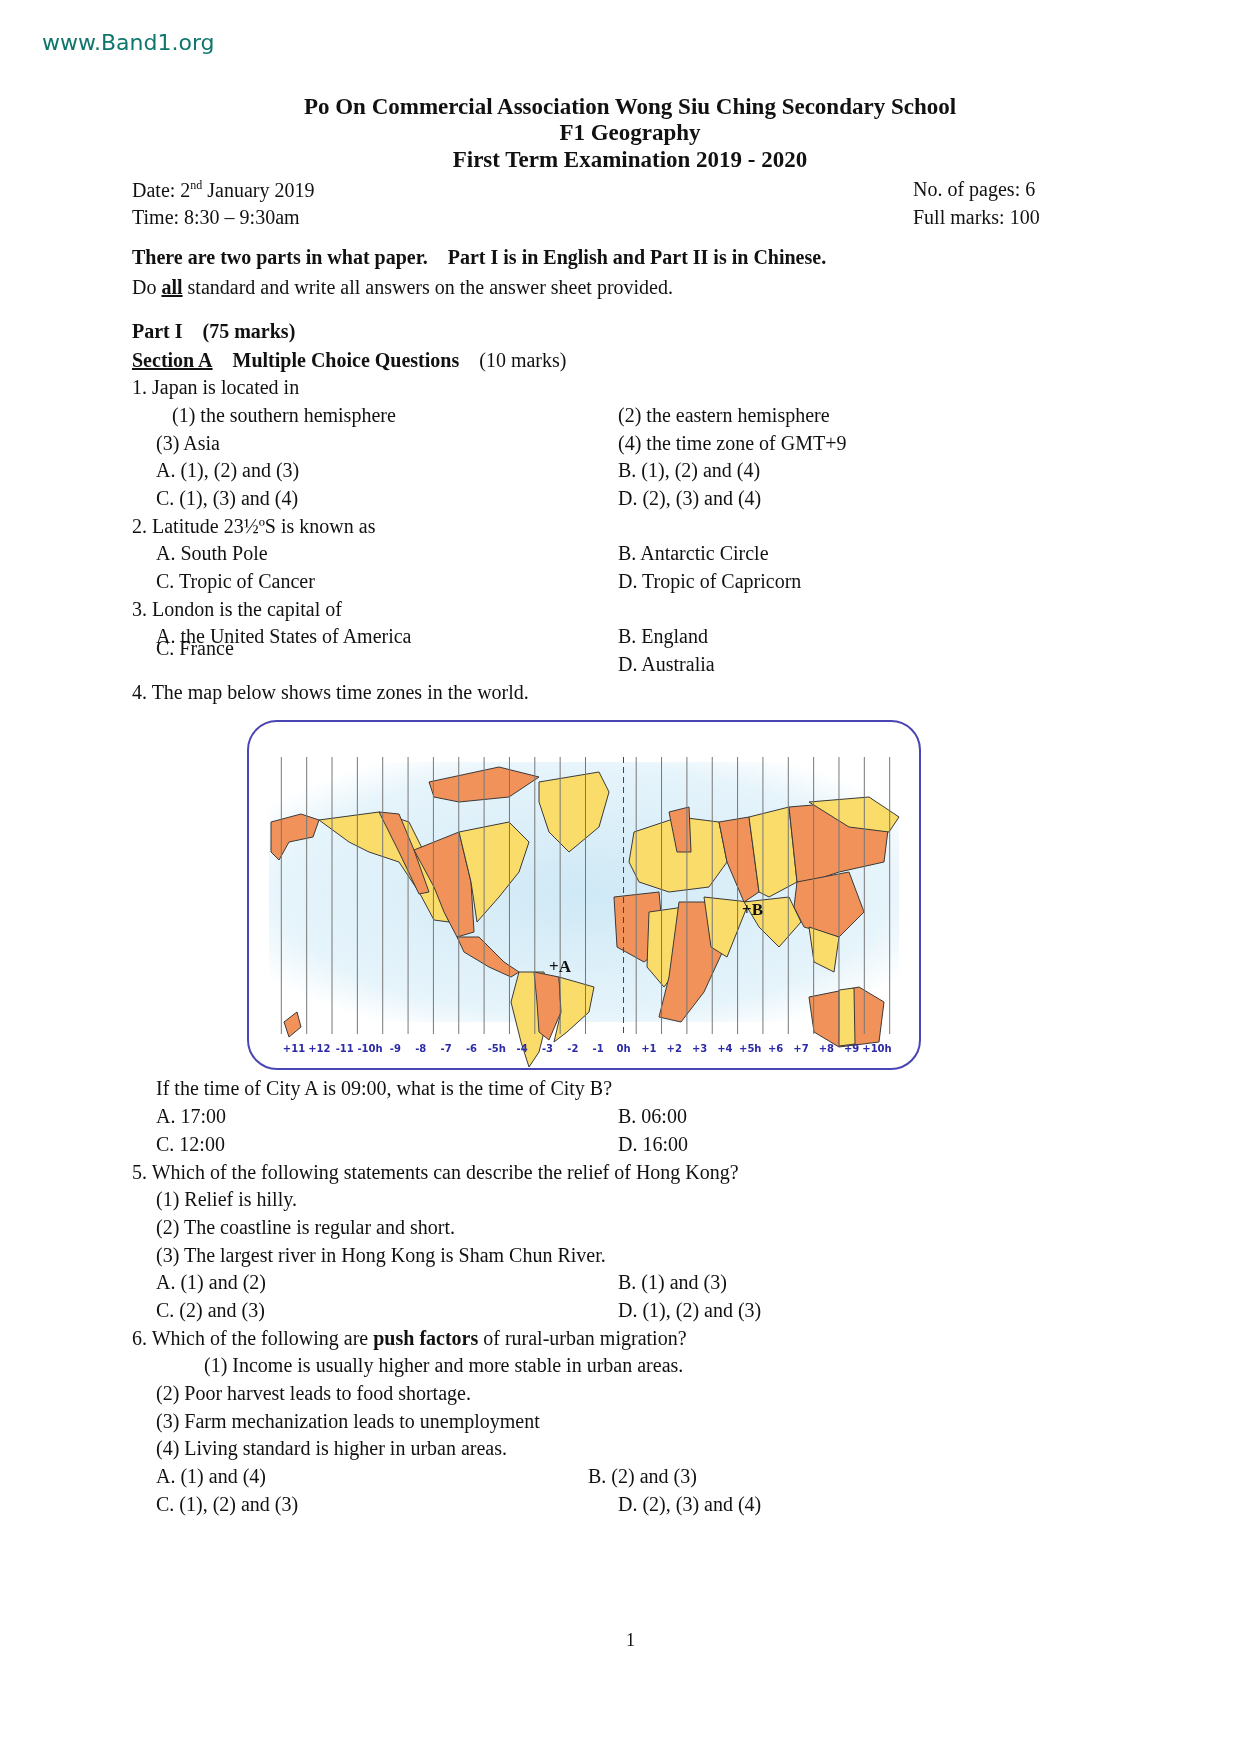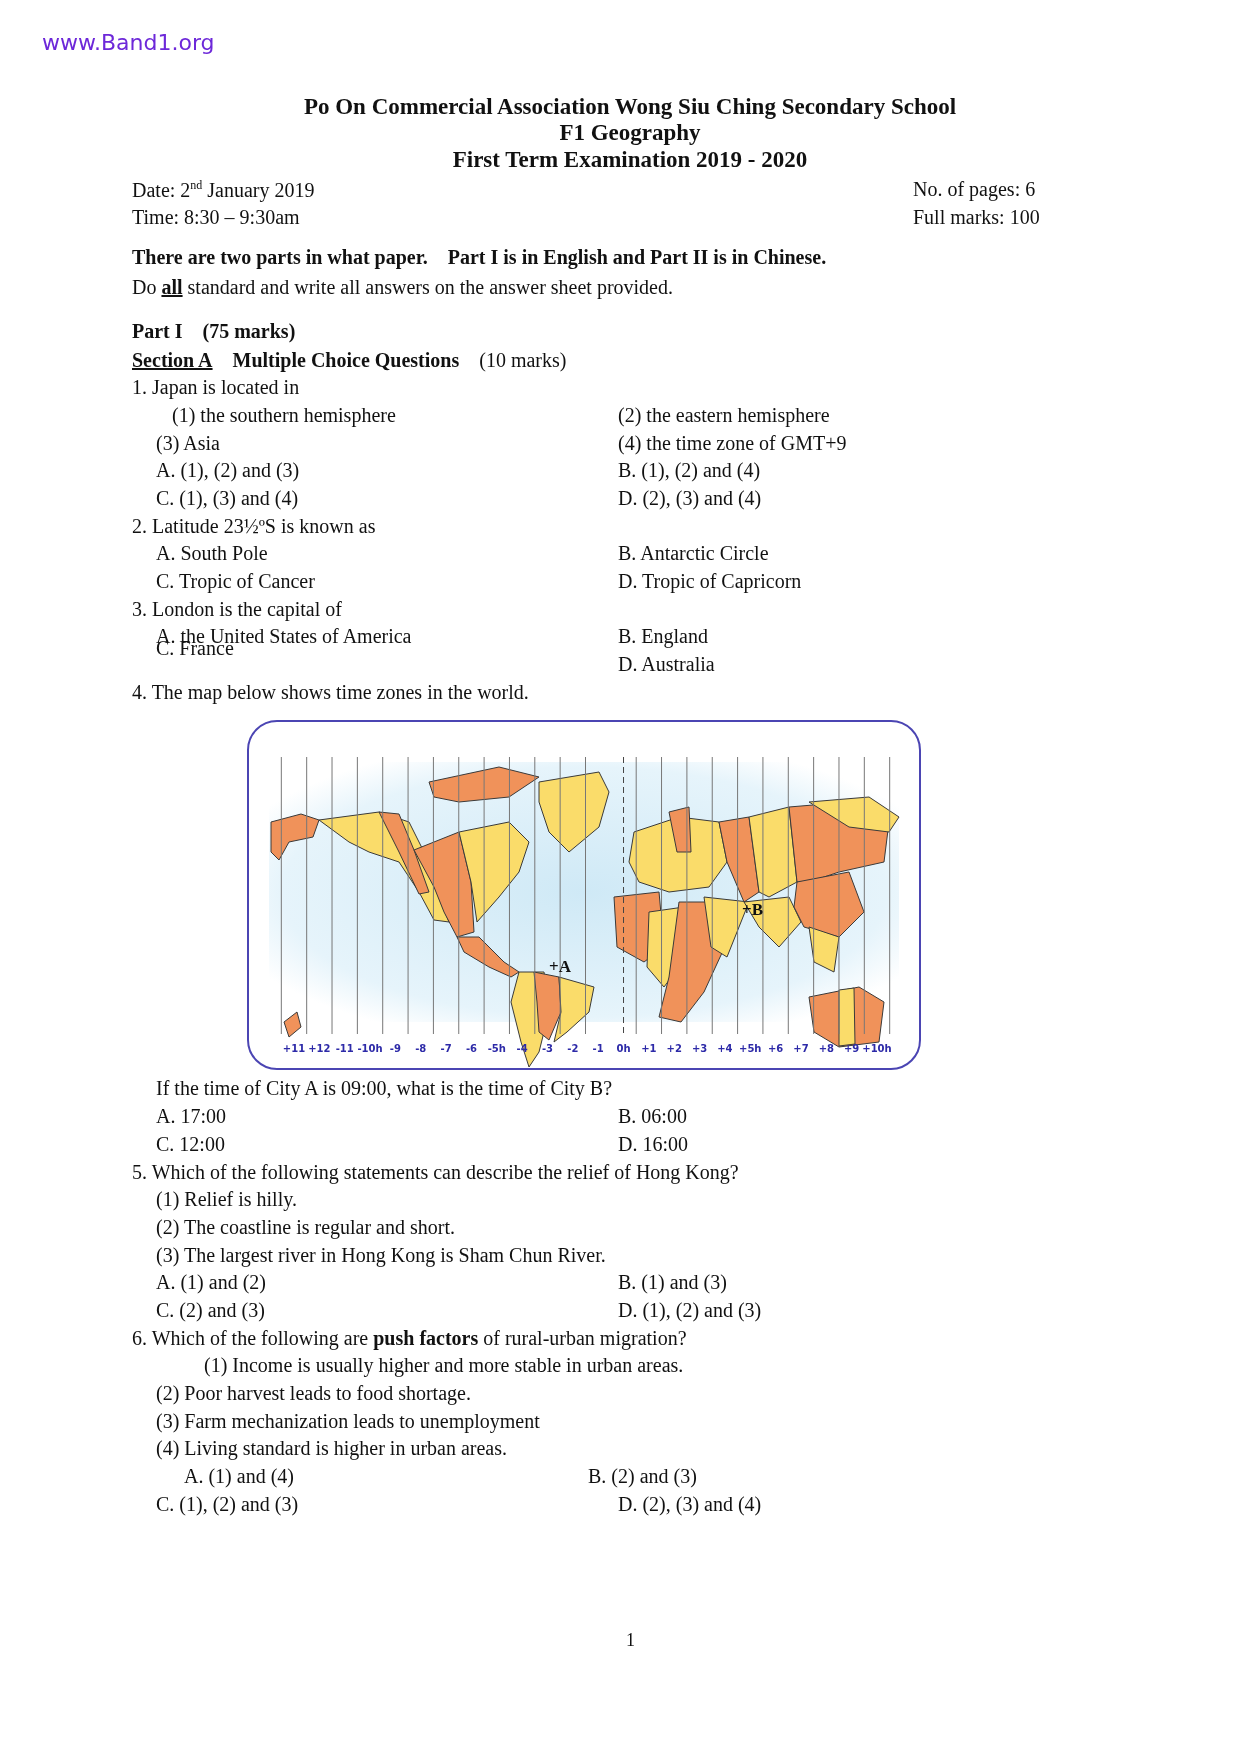--- a/index.html
+++ b/index.html
@@ -1,20 +1,20 @@
 <!DOCTYPE html>
 <html><head>
 <meta charset="utf-8">
 <style>
   html, body { margin: 0; padding: 0; background: #ffffff; }
   body { width: 1240px; height: 1754px; position: relative; overflow: hidden;
          font-family: "Liberation Serif", "DejaVu Serif", serif; color: #111; }
   .abs { position: absolute; white-space: nowrap; }
   .watermark { left: 42px; top: 30px; font-family: "DejaVu Sans", "Liberation Sans", sans-serif;
-               font-size: 22px; color: #6d28d9; }
+               font-size: 22px; color: #0f766e; }
   .hdr { left: 0; width: 1260px; text-align: center; font-weight: bold; font-size: 23px; }
   .meta { font-size: 20px; }
   .txt { font-size: 20px; line-height: 27.6px; }
   .bold { font-weight: bold; }
   .u { text-decoration: underline; }
   sup { font-size: 12px; }
   .map-frame { position: absolute; left: 247px; top: 720px; width: 670px; height: 346px;
                border: 2px solid #4b45b3; border-radius: 30px; background: #fff; overflow: hidden; }
   .map-frame svg { position: absolute; left: 0; top: 0; }
   .tz-label { font-family: "DejaVu Sans", "Liberation Sans", sans-serif; font-size: 10px;
@@ -190,18 +190,18 @@
 <div class="abs txt" style="left:156px; top:1269px;">A. (1) and (2)</div>
 <div class="abs txt" style="left:618px; top:1269px;">B. (1) and (3)</div>
 <div class="abs txt" style="left:156px; top:1297px;">C. (2) and (3)</div>
 <div class="abs txt" style="left:618px; top:1297px;">D. (1), (2) and (3)</div>
 
 <div class="abs txt" style="left:132px; top:1325px;"><span>6. Which of the following are </span><span class="bold">push factors</span><span> of rural-urban migration?</span></div>
 <div class="abs txt" style="left:164px; top:1352px;margin-left:40px;">(1) Income is usually higher and more stable in urban areas.</div>
 <div class="abs txt" style="left:156px; top:1380px;">(2) Poor harvest leads to food shortage.</div>
 <div class="abs txt" style="left:156px; top:1408px;">(3) Farm mechanization leads to unemployment</div>
 <div class="abs txt" style="left:156px; top:1435px;">(4) Living standard is higher in urban areas.</div>
-<div class="abs txt" style="left:156px; top:1463px;margin-left:28px;">A. (1) and (4)</div>
+<div class="abs txt" style="left:156px; top:1463px;">A. (1) and (4)</div>
 <div class="abs txt" style="left:588px; top:1463px;">B. (2) and (3)</div>
 <div class="abs txt" style="left:156px; top:1491px;">C. (1), (2) and (3)</div>
 <div class="abs txt" style="left:618px; top:1491px;">D. (2), (3) and (4)</div>
 
 <div class="abs page-num">1</div>
 
 </body></html>

